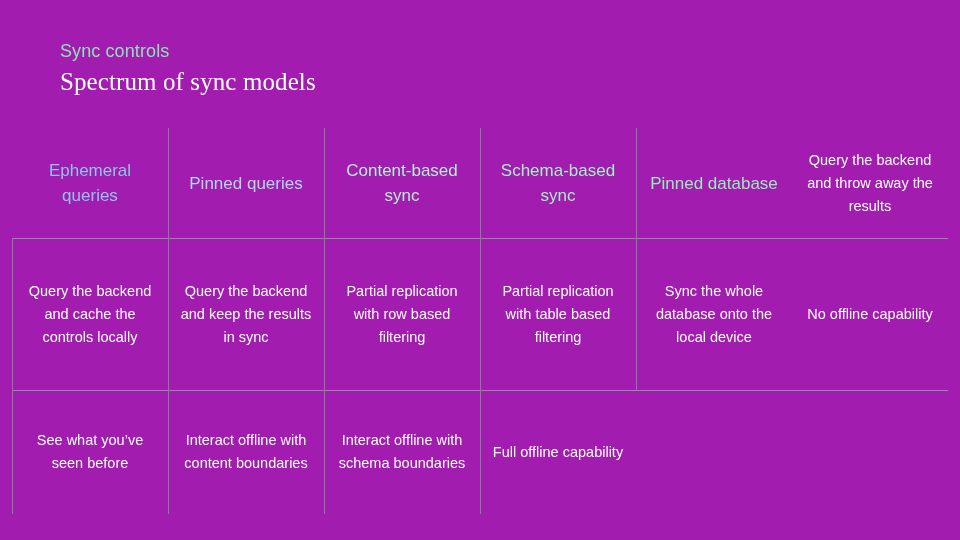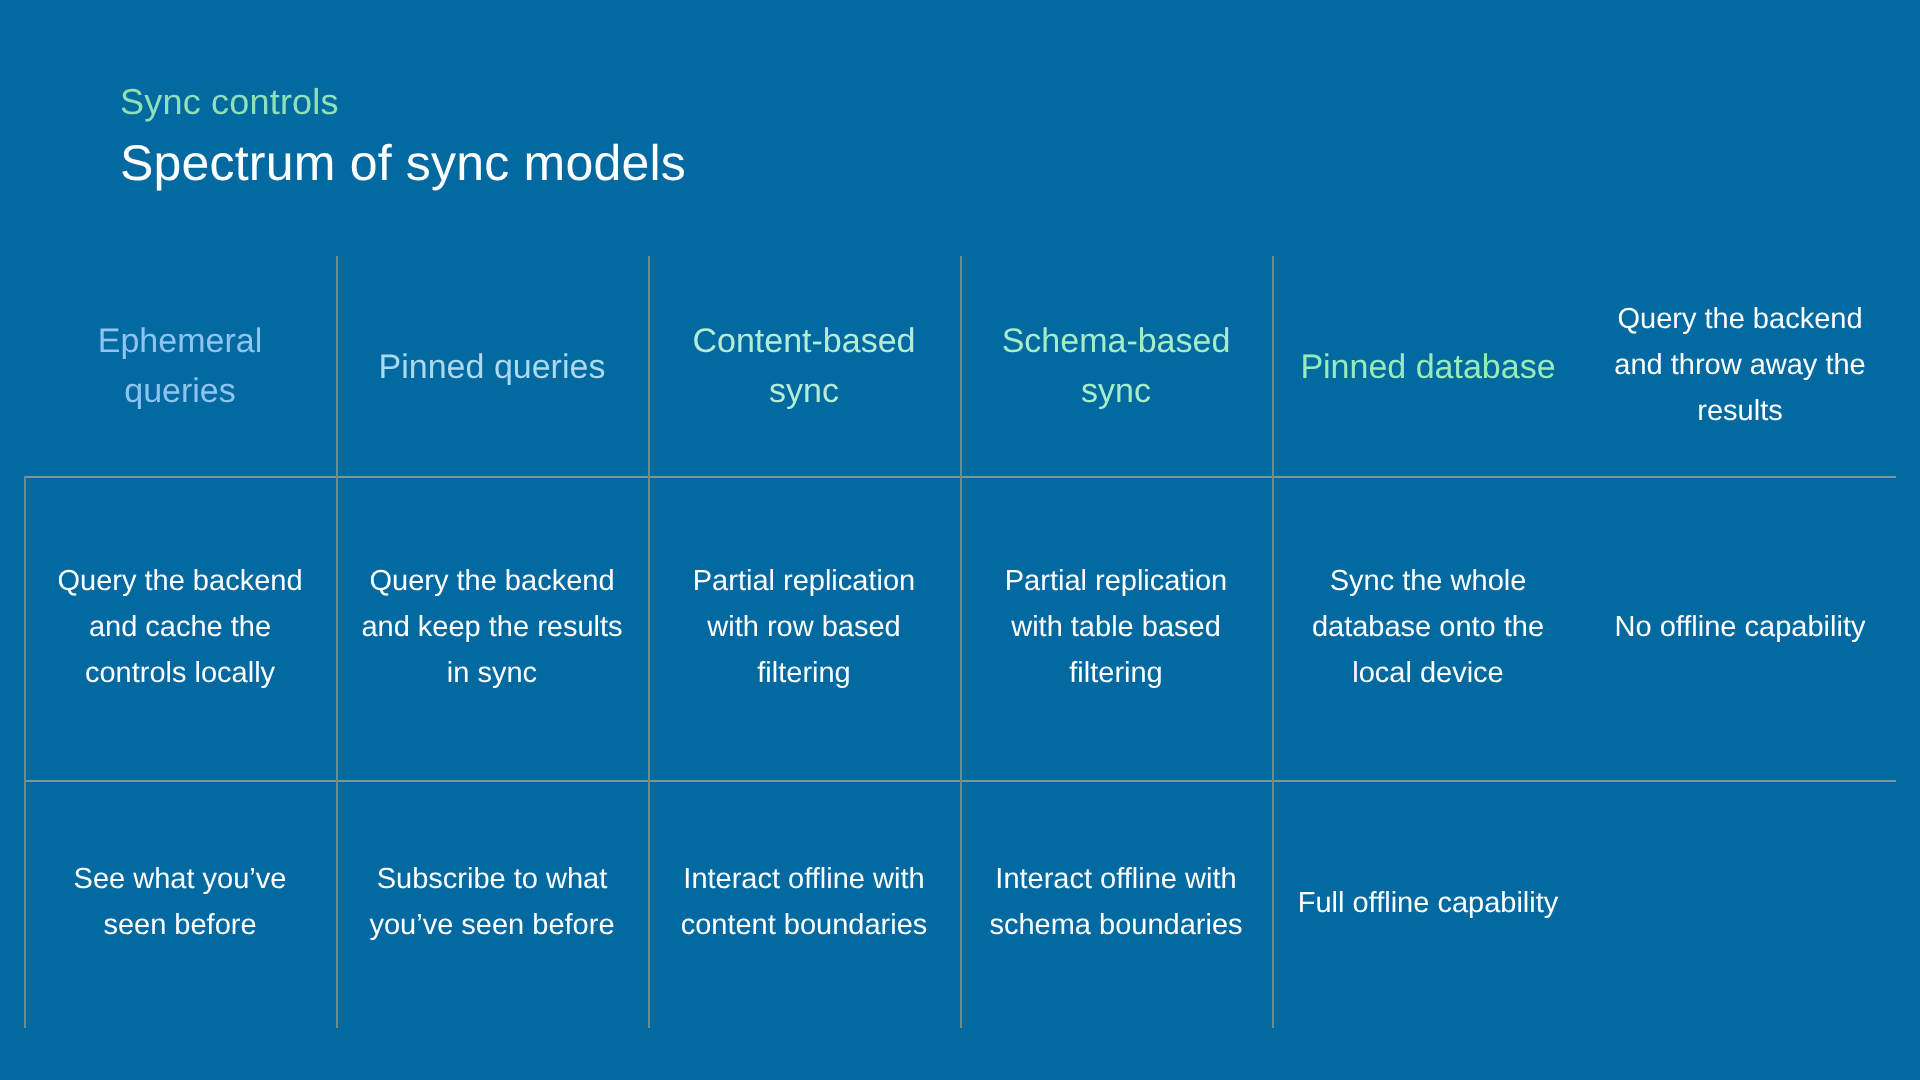--- a/index.html
+++ b/index.html
@@ -12,21 +12,21 @@
     overflow: hidden;
     background: #242628;
     font-family: "Liberation Sans", sans-serif;
     -webkit-font-smoothing: antialiased;
   }
 
   .slide {
     position: relative;
     width: 960px;
     height: 540px;
-    background: #0369a1;
+    background: #a21caf;
     box-sizing: border-box;
   }
 
   
   .header {
     position: absolute;
     left: 60px;
     top: 39px;
   }
   .eyebrow {
@@ -36,20 +36,21 @@
     letter-spacing: 0.1px;
     white-space: nowrap;
   }
   .title {
     font-size: 25px;
     line-height: 32px;
     color: #ffffff;
     margin-top: 3px;
     letter-spacing: 0.1px;
     white-space: nowrap;
+    font-family: Liberation Serif, serif;
   }
 
   
   .table {
     position: absolute;
     left: 12px;
     top: 128px;
     width: 936px;
     height: 386px;
     display: grid;
@@ -155,23 +156,20 @@
       <span class="body-text">Sync the whole database onto the local device</span>
     </div>
 
     <div class="cell">
       <span class="body-text">No offline capability</span>
     </div>
     <div class="cell vline">
       <span class="body-text">See what you’ve seen before</span>
     </div>
     <div class="cell vline">
-      <span class="body-text">Subscribe to what you’ve seen before</span>
-    </div>
-    <div class="cell vline">
       <span class="body-text">Interact offline with content boundaries</span>
     </div>
     <div class="cell vline">
       <span class="body-text">Interact offline with schema boundaries</span>
     </div>
     <div class="cell vline">
       <span class="body-text">Full offline capability</span>
     </div>
 
   </div>

